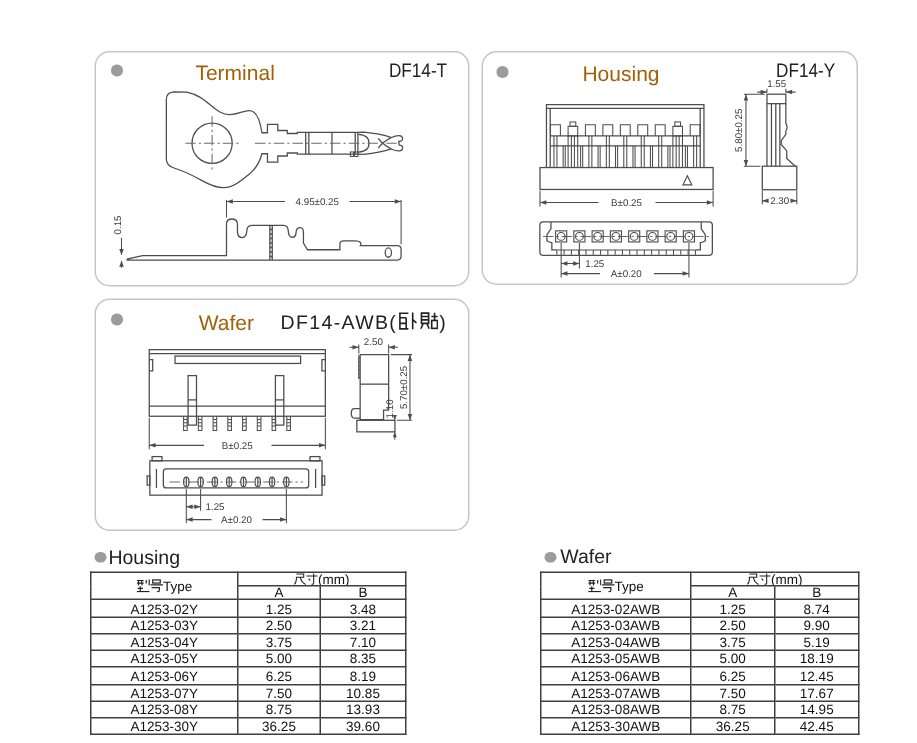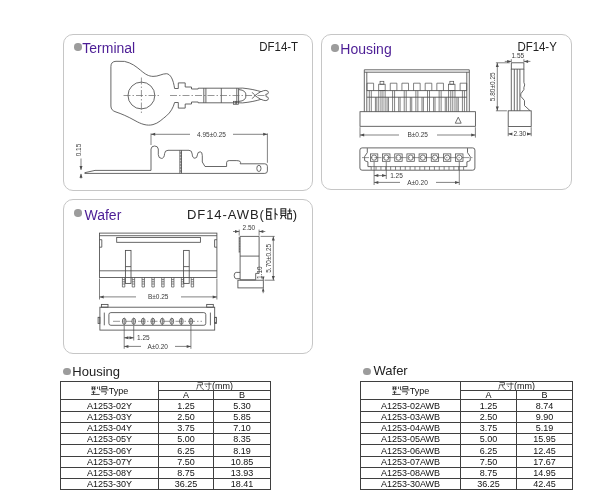--- a/index.html
+++ b/index.html
@@ -1,17 +1,17 @@
 <!DOCTYPE html>
 <html><head><meta charset="utf-8">
 <style>
 html,body{margin:0;padding:0;background:#fff;}
 body{position:relative;width:611px;height:495px;font-family:"Liberation Sans",sans-serif;overflow:hidden;}
 .panel{position:absolute;border:1px solid #c6c6c6;border-radius:10px;}
-.hd{position:absolute;font-size:14px;line-height:14px;color:#4c1d95;white-space:nowrap;}
+.hd{position:absolute;font-size:14px;line-height:14px;color:#a16207;white-space:nowrap;margin-left:48px;}
 .pn{position:absolute;font-size:13px;line-height:13px;color:#222;white-space:nowrap;}
 .dot{position:absolute;width:7.5px;height:7.5px;border-radius:50%;background:#9c9c9c;}
 .th{position:absolute;font-size:13px;line-height:13px;color:#222;white-space:nowrap;}
 table.spec{position:absolute;border-collapse:collapse;table-layout:fixed;font-size:9px;color:#111;}
 table.spec td{border:1px solid #3f3f3f;text-align:center;vertical-align:middle;padding:0;line-height:8px;overflow:hidden;margin-left:28px;}
 </style></head>
 <body>
 
 <div class="panel" style="left:62.5px;top:33.5px;width:248.5px;height:155.5px"></div>
 
@@ -399,26 +399,26 @@
             <use href="#cj-cun"></use>
           </svg>(mm)</td>
       </tr>
 <tr style="height:8.4px">
         <td>A</td>
         <td>B</td>
       </tr>
 <tr style="height:11.25px">
         <td>A1253-02Y</td>
         <td>1.25</td>
-        <td>5.30</td>
+        <td>3.48</td>
       </tr>
 <tr style="height:11.25px">
         <td>A1253-03Y</td>
         <td>2.50</td>
-        <td>5.85</td>
+        <td>3.21</td>
       </tr>
 <tr style="height:11.25px">
         <td>A1253-04Y</td>
         <td>3.75</td>
         <td>7.10</td>
       </tr>
 <tr style="height:11.25px">
         <td>A1253-05Y</td>
         <td>5.00</td>
         <td>8.35</td>
@@ -434,21 +434,21 @@
         <td>10.85</td>
       </tr>
 <tr style="height:11.25px">
         <td>A1253-08Y</td>
         <td>8.75</td>
         <td>13.93</td>
       </tr>
 <tr style="height:11.25px">
         <td>A1253-30Y</td>
         <td>36.25</td>
-        <td>18.41</td>
+        <td>39.60</td>
       </tr>
 </tbody>
   </table>
 
 <div class="dot" style="left:363.2px;top:367.5px"></div>
 
 <div class="th" style="left:373.5px;top:364.4px">Wafer</div>
 
 <table class="spec" style="left:360px;top:381px;width:212px">
 <colgroup>
@@ -484,21 +484,21 @@
         <td>9.90</td>
       </tr>
 <tr style="height:11.25px">
         <td>A1253-04AWB</td>
         <td>3.75</td>
         <td>5.19</td>
       </tr>
 <tr style="height:11.25px">
         <td>A1253-05AWB</td>
         <td>5.00</td>
-        <td>15.95</td>
+        <td>18.19</td>
       </tr>
 <tr style="height:11.25px">
         <td>A1253-06AWB</td>
         <td>6.25</td>
         <td>12.45</td>
       </tr>
 <tr style="height:11.25px">
         <td>A1253-07AWB</td>
         <td>7.50</td>
         <td>17.67</td>

